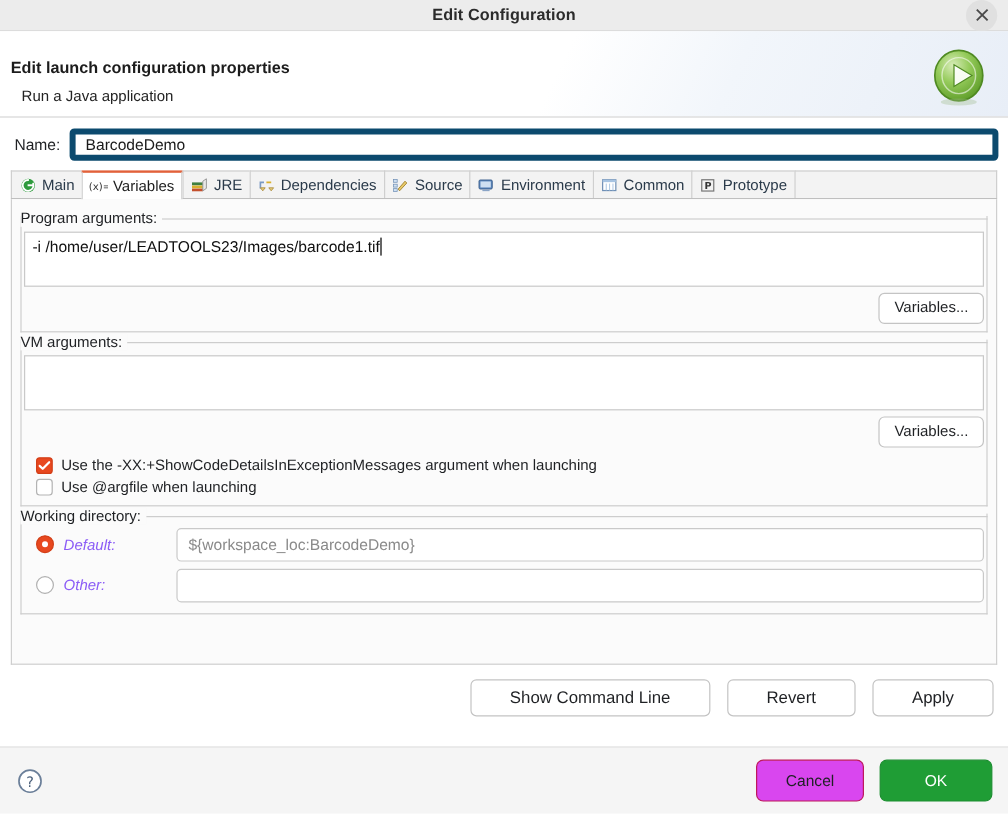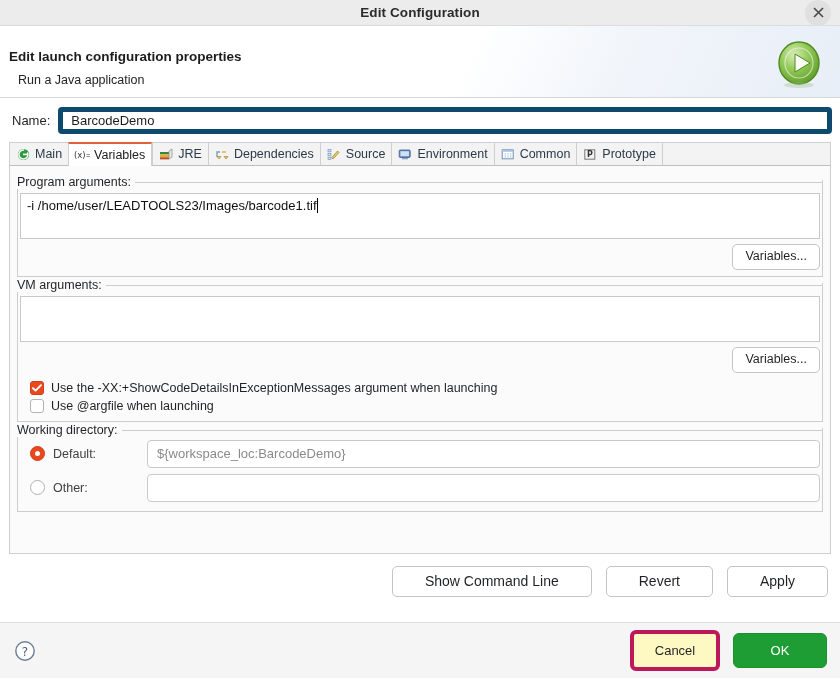--- a/index.html
+++ b/index.html
@@ -232,21 +232,21 @@
     display: flex; align-items: center; justify-content: center;
     cursor: pointer;
   }
   .radio.on {
     background: #e8481f;
     border-color: #d33f18;
   }
   .radio.on .dot {
     width: 5px; height: 5px; border-radius: 50%; background: #fff;
   }
-  .radio-label { font-size: 12.5px; width: 86px; color: #404040; cursor: pointer; }
+  .radio-label { font-size: 12.5px; width: 86px; color: #8b5cf6; cursor: pointer; font-style: italic; }
   .wd-input {
     flex: 1;
     height: 28px;
     border: 1px solid #c9c9c9;
     border-radius: 4px;
     background: #fff;
     padding: 0 9px;
     font-size: 13px;
     color: #8a8a8a;
     display: flex; align-items: center;
@@ -269,21 +269,21 @@
     background: #f5f5f5;
     border-top: 1px solid #e2e2e2;
     display: flex; align-items: center;
     padding: 0 13px;
   }
   .help-icon { width: 24px; height: 24px; cursor: pointer; }
   .footer-spacer { flex: 1; }
   .btn-cancel {
     min-width: 90px; text-align: center;
     padding: 9px 18px; font-size: 13px;
-    border-radius: 6px; background: #fef9c3; border: 4px solid #be185d;
+    border-radius: 6px; background: #d946ef; border: 1px solid #be185d;
     cursor: pointer; color:#1f2124;
     font-family: "Liberation Sans", sans-serif;
   }
   .btn-ok {
     min-width: 94px; text-align: center;
     padding: 9px 18px; font-size: 13px;
     border-radius: 6px;
     background: #1f9d35; border: 1px solid #1d8f31;
     color: #ffffff; margin-left: 13px;
     cursor: pointer;

